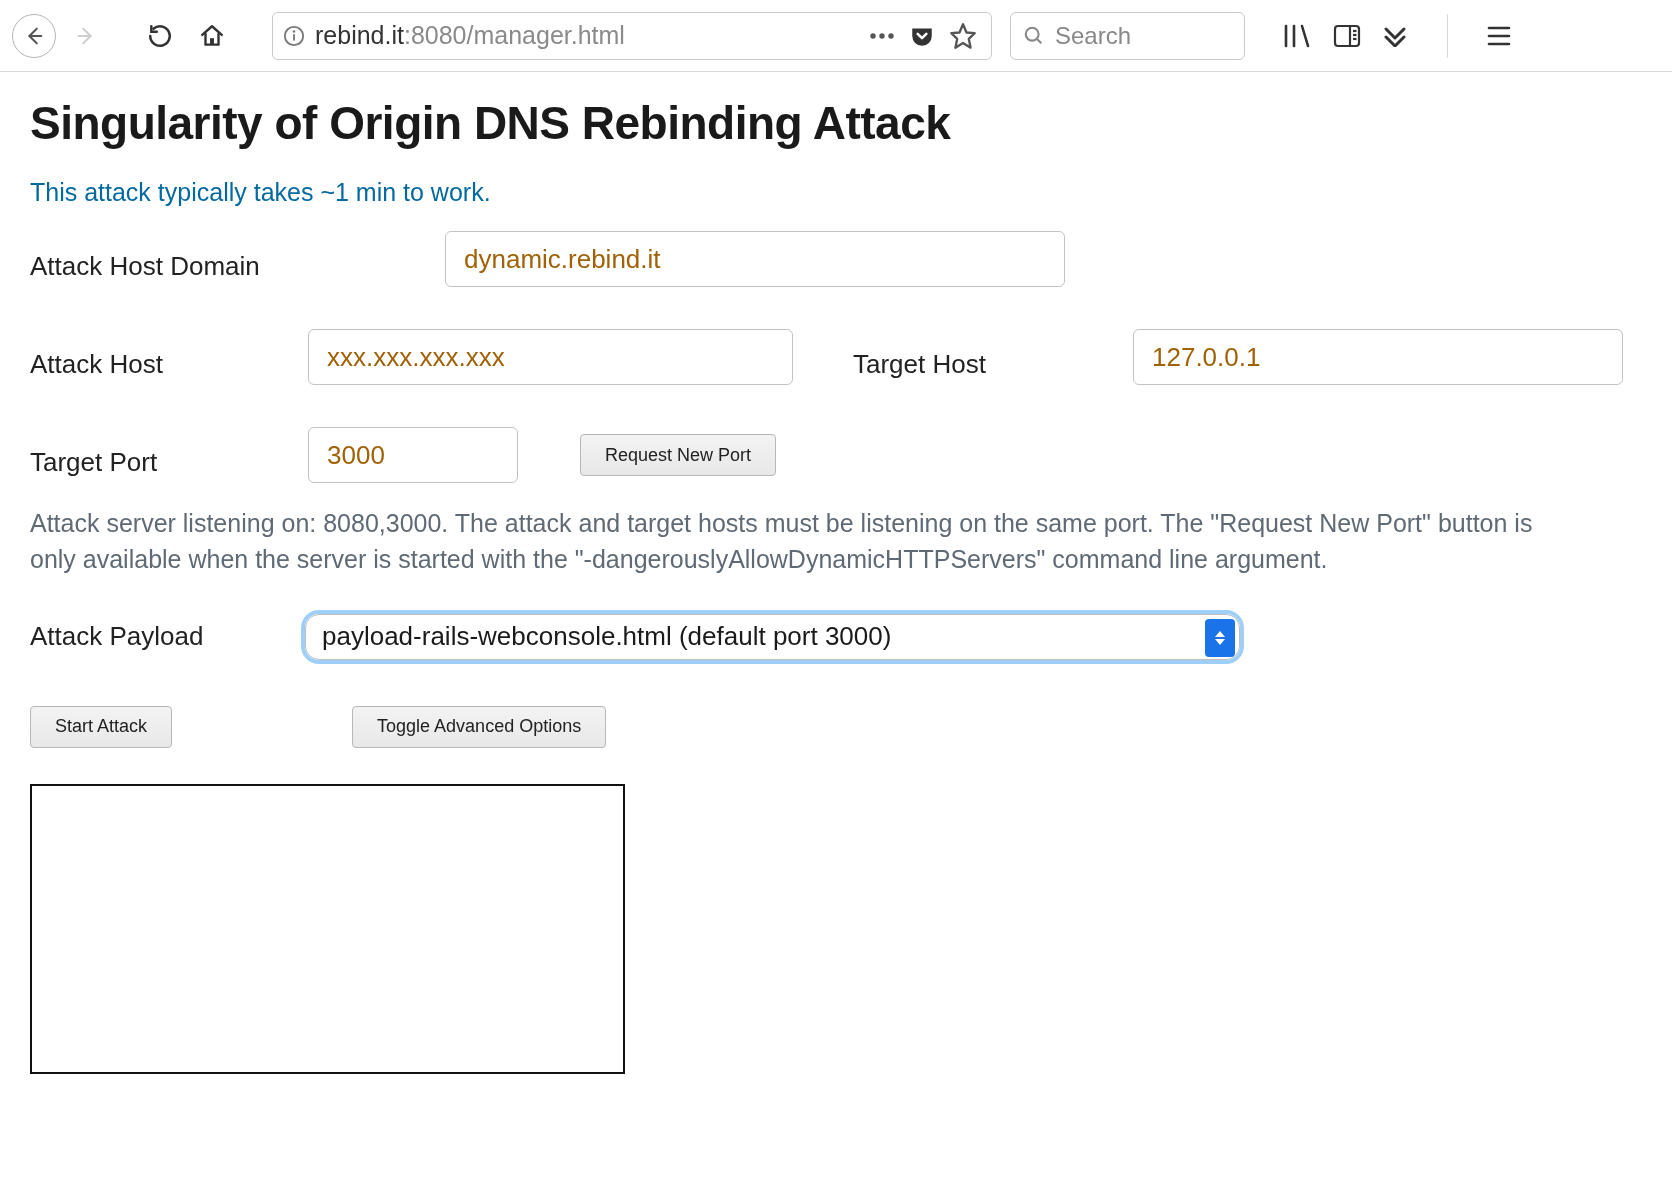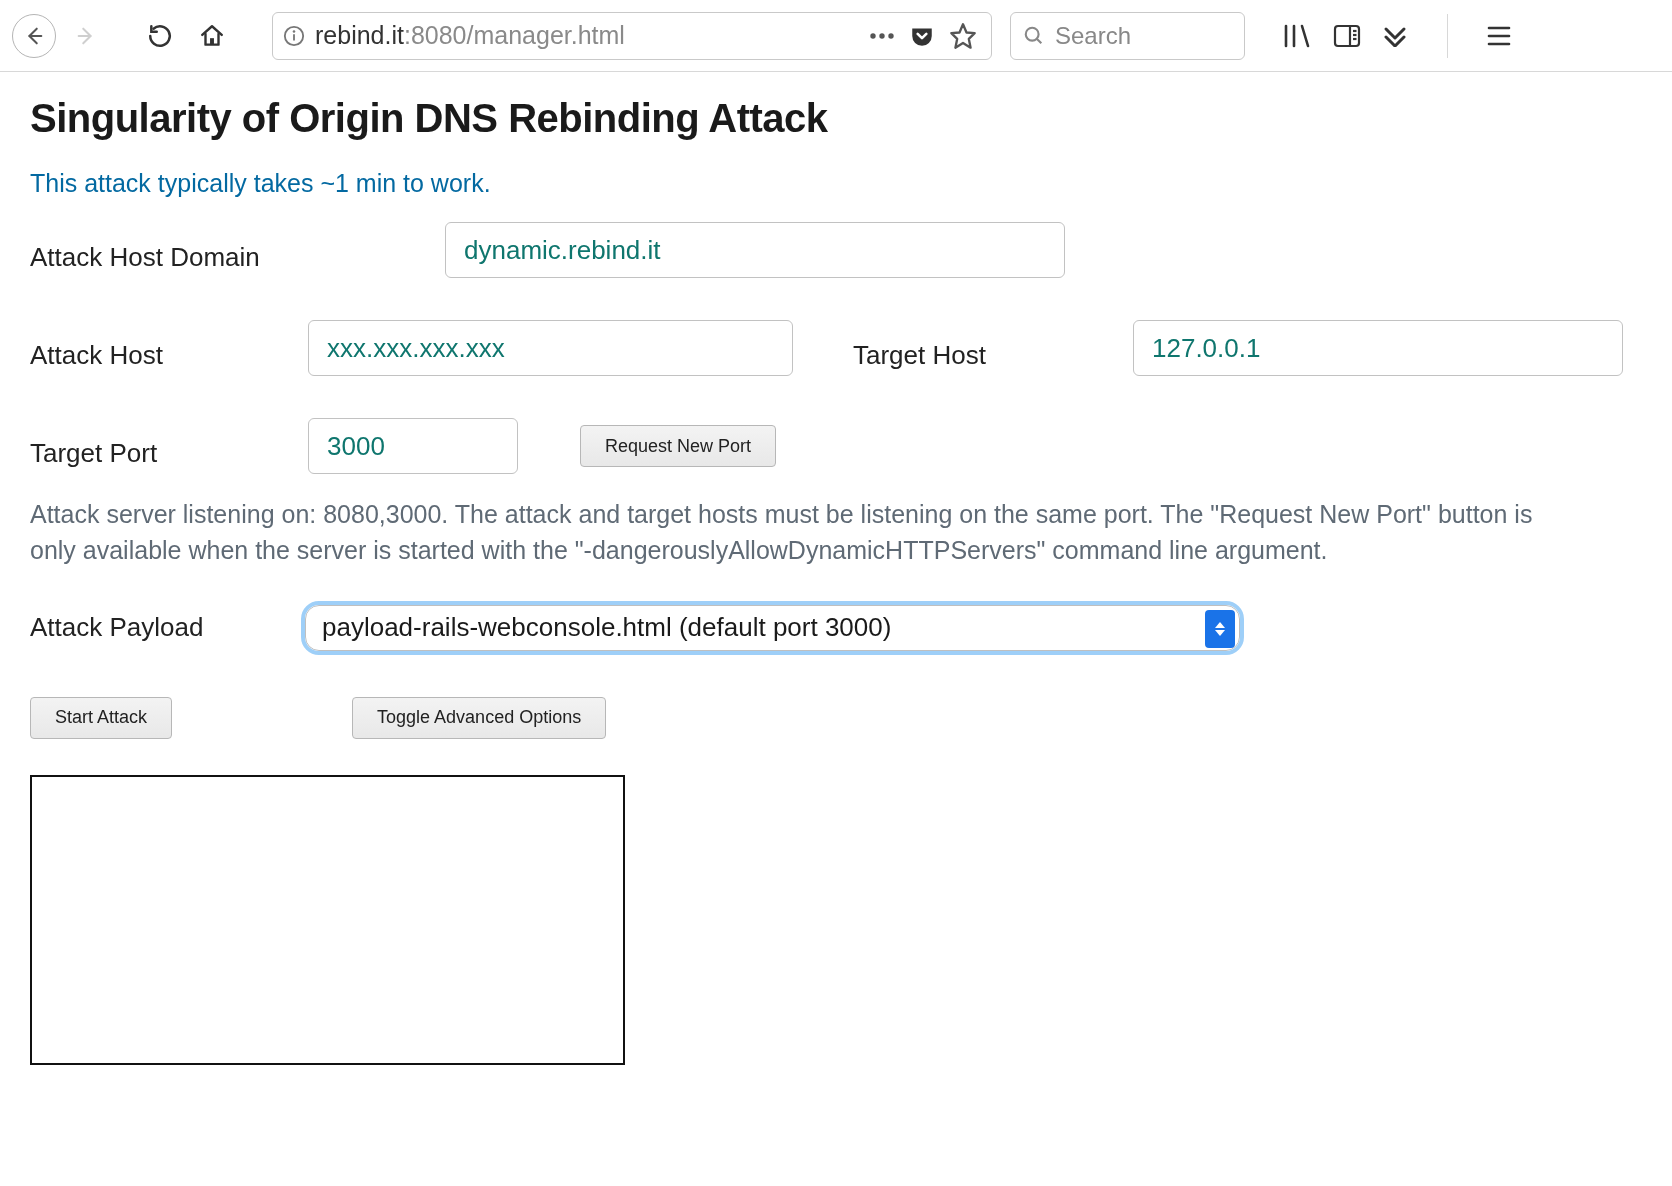--- a/index.html
+++ b/index.html
@@ -62,21 +62,21 @@
   .right-icons { display: flex; align-items: center; gap: 22px; margin-left: 30px; }
   .divider-v { width: 1px; height: 44px; background: #d8d8d8; margin: 0 16px; }
 
   svg { display: block; }
 
   
   .page {
     padding: 18px 30px;
   }
   h1 {
-    font-size: 40px;
+    font-size: 46px;
     font-weight: 700;
     color: #1a1a1a;
     margin: 6px 0 28px 0;
     letter-spacing: -0.5px;
   }
   .subtext {
     font-size: 25px;
     color: #0369a1;
     margin-bottom: 24px;
   }
@@ -84,21 +84,21 @@
     font-size: 26px;
     color: #222;
     padding-top: 14px;
   }
   .input {
     height: 56px;
     border: 1px solid #c2c2c2;
     border-radius: 6px;
     padding: 0 18px;
     font-size: 26px;
-    color: #0f766e;
+    color: #a16207;
     background: #fff;
     font-family: inherit;
   }
   .input::placeholder { color: #888; }
   .row1-input { width: 620px; margin-left: 150px; }
   .row2-input-a { width: 485px; }
   .row2-input-b { width: 490px; }
   .row3-input { width: 210px; }
 
   .btn {

